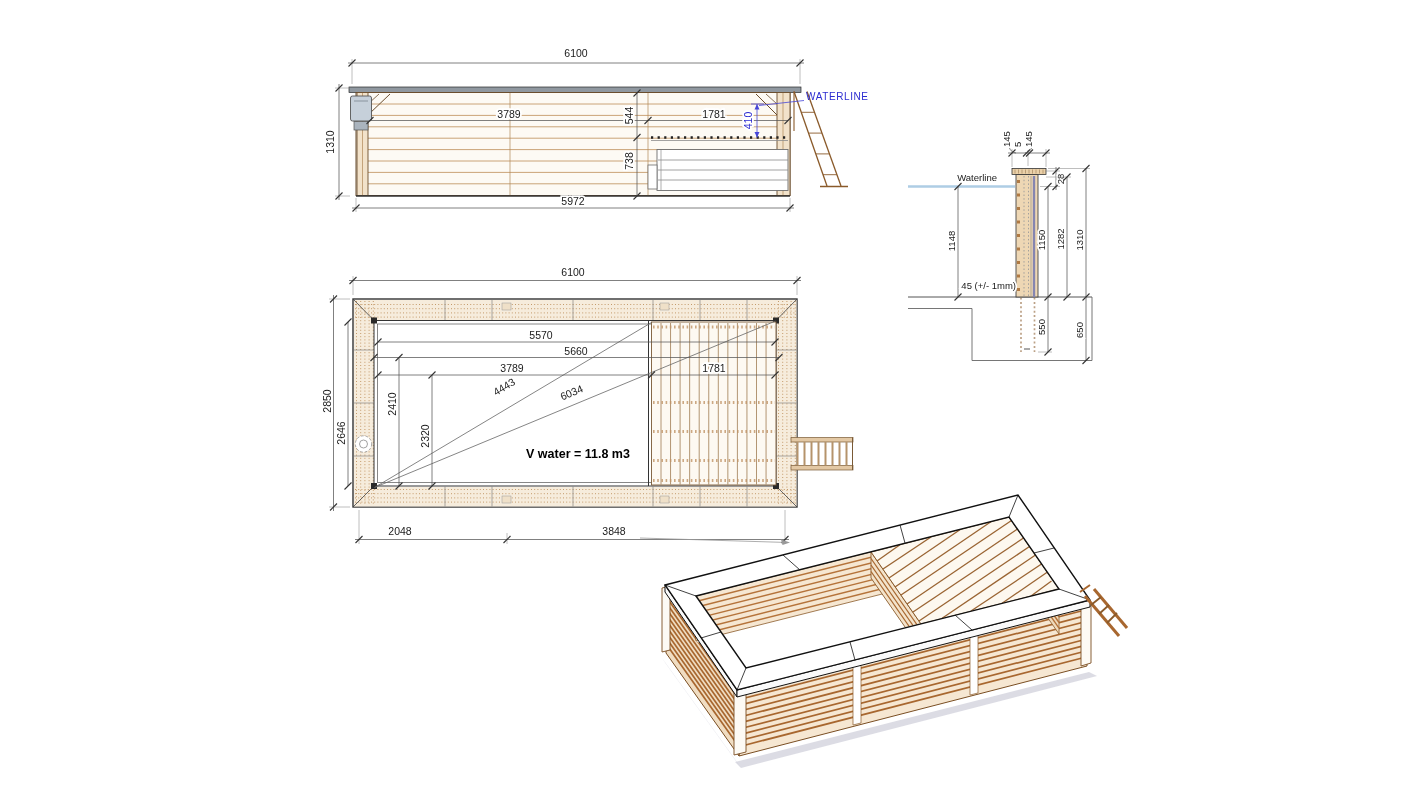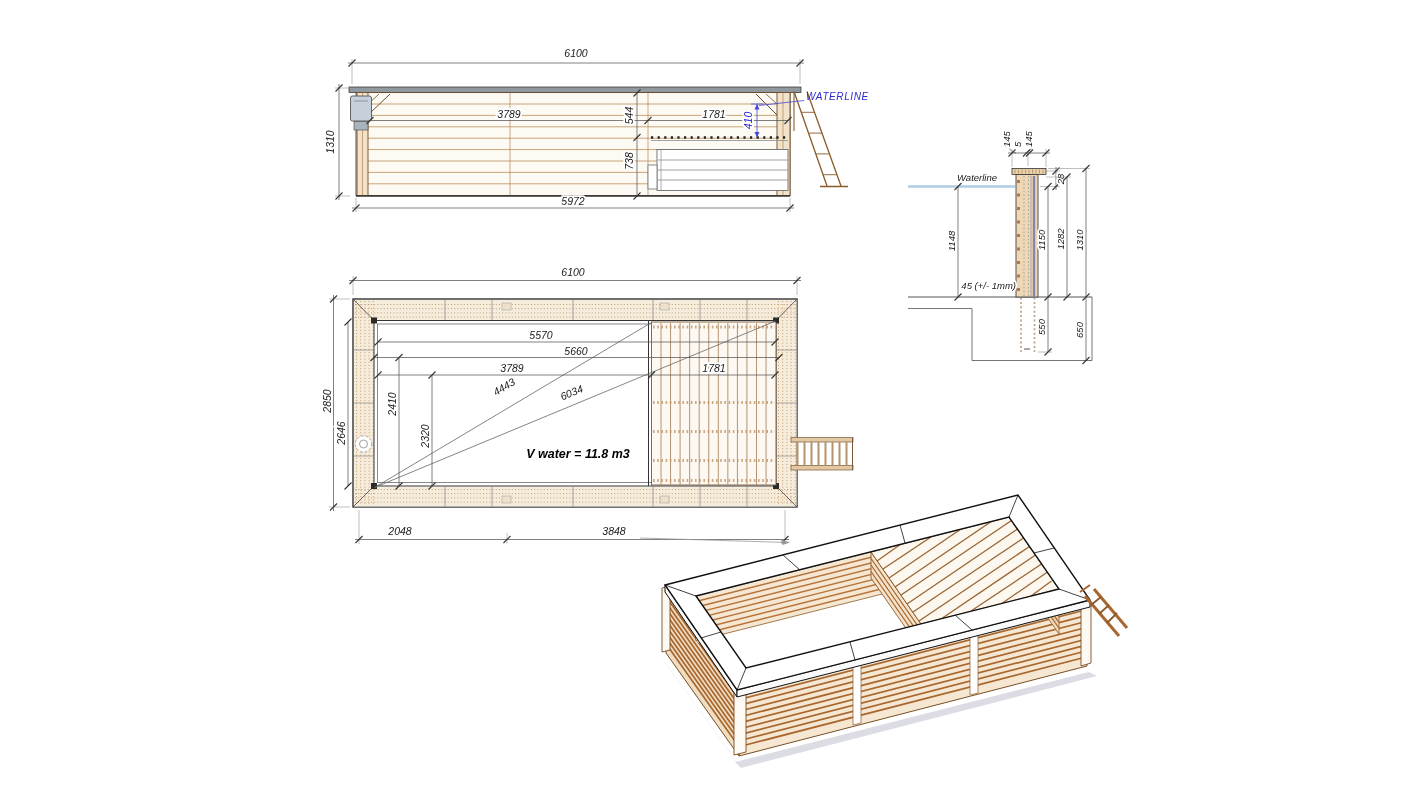--- a/index.html
+++ b/index.html
@@ -1,16 +1,16 @@
 <!DOCTYPE html>
 <html><head>
 <meta charset="utf-8">
 <style>
   html,body { margin:0; padding:0; background:#ffffff; }
-  .page { width:1422px; height:800px; background:#fff; position:relative; overflow:hidden;font-style:italic; }
+  .page { width:1422px; height:800px; background:#fff; position:relative; overflow:hidden; }
   svg { display:block; }
   text { font-family:"Liberation Sans","DejaVu Sans",sans-serif; }
   .d  { font-size:10.5px; fill:#1a1a1a; }
   .ds { font-size:9.5px; fill:#1a1a1a; }
   .db { font-size:12.5px; font-weight:bold; fill:#000; }
   .blue { fill:#2b2bd0; }
   .halo { stroke:#ffffff; stroke-width:3.5px; paint-order:stroke; }
   .dl { stroke:#555; stroke-width:0.75; fill:none; }
   .ex { stroke:#888; stroke-width:0.55; fill:none; }
   .tk { stroke:#333; stroke-width:1.1; }

